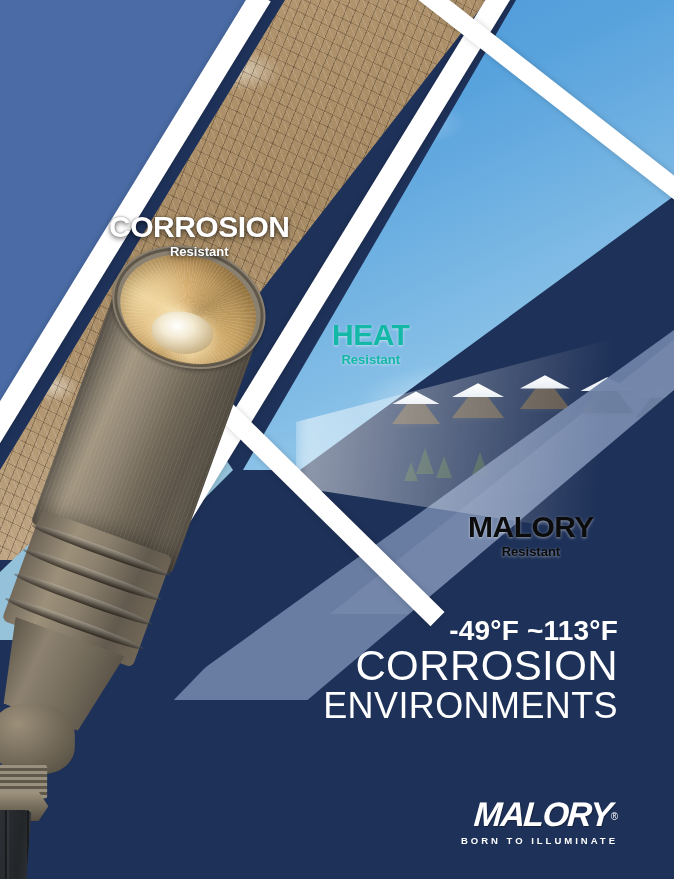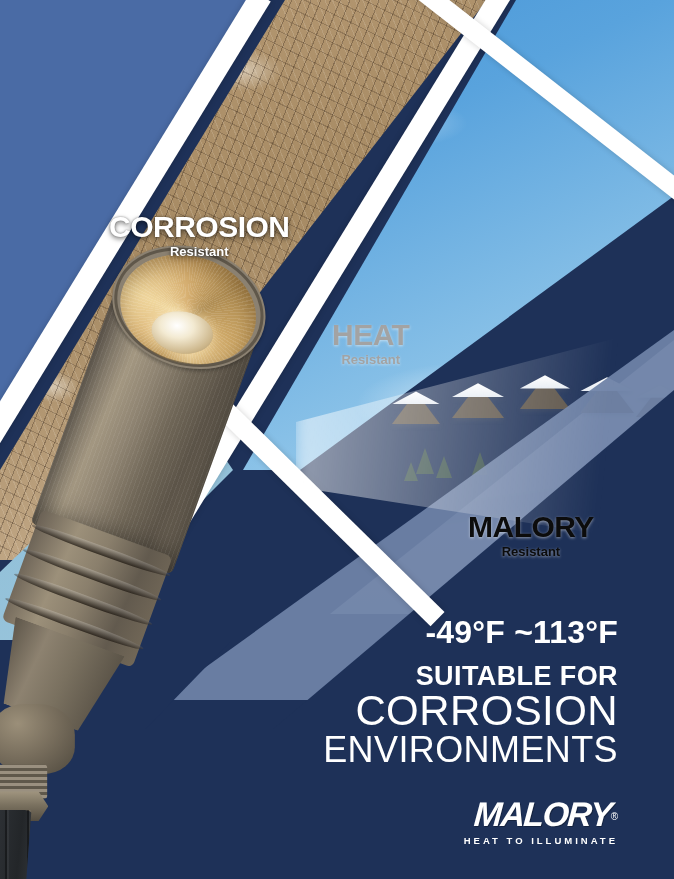--- a/index.html
+++ b/index.html
@@ -322,21 +322,21 @@
   .badge-corrosion {
     left:109px; top:212px;
     color:#ffffff;
     text-shadow:0 2px 5px rgba(0,0,0,.55), 0 0 2px rgba(0,0,0,.4);
   }
   .badge-corrosion .big { font-size:30px; }
   .badge-corrosion .sub { font-size:13px; margin-top:3px; }
 
   .badge-heat {
     left:332px; top:320px;
-    color:#a3a3a3;
+    color:#14b8a6;
     text-shadow:0 1px 3px rgba(255,255,255,.55);
   }
   .badge-heat .big { font-size:30px; }
   .badge-heat .sub { font-size:13px; margin-top:3px; }
 
   .badge-frost {
     left:468px; top:512px;
     color:#0c0c0c;
     text-shadow:0 1px 3px rgba(255,255,255,.5);
   }
@@ -344,21 +344,21 @@
   .badge-frost .sub { font-size:13px; margin-top:3px; }
 
   
   .copy {
     position:absolute;
     right:56px; top:616px;
     text-align:right;
     color:#ffffff;
   }
   .temp-range {
-    font-size:32px; font-weight:bold; line-height:1.05;
+    font-size:28px; font-weight:bold; line-height:1.05;
     letter-spacing:.2px;
   }
   .temp-label {
     font-size:25px; font-weight:bold; line-height:1.12;
     letter-spacing:.2px;
   }
   .suitable {
     margin-top:13px;
     font-size:27px; font-weight:bold; line-height:1;
     letter-spacing:.4px;
@@ -486,25 +486,24 @@
     <span class="sub">Resistant</span>
   </div>
 
   <div class="badge badge-frost">
     <span class="big">MALORY</span>
     <span class="sub">Resistant</span>
   </div>
 
   <div class="copy">
     <div class="temp-range">-49°F ~113°F</div>
-    <div class="suitable">SUITABLE FOR</div>
     <div class="multiple">CORROSION</div>
     <div class="environments">ENVIRONMENTS</div>
   </div>
 
   <div class="logo">
     <div>
       <span class="logo-mark">MALORY</span><span class="logo-r">®</span>
     </div>
-    <div class="logo-tag">HEAT TO ILLUMINATE</div>
+    <div class="logo-tag">BORN TO ILLUMINATE</div>
   </div>
 
 </div>
 
 </body></html>

